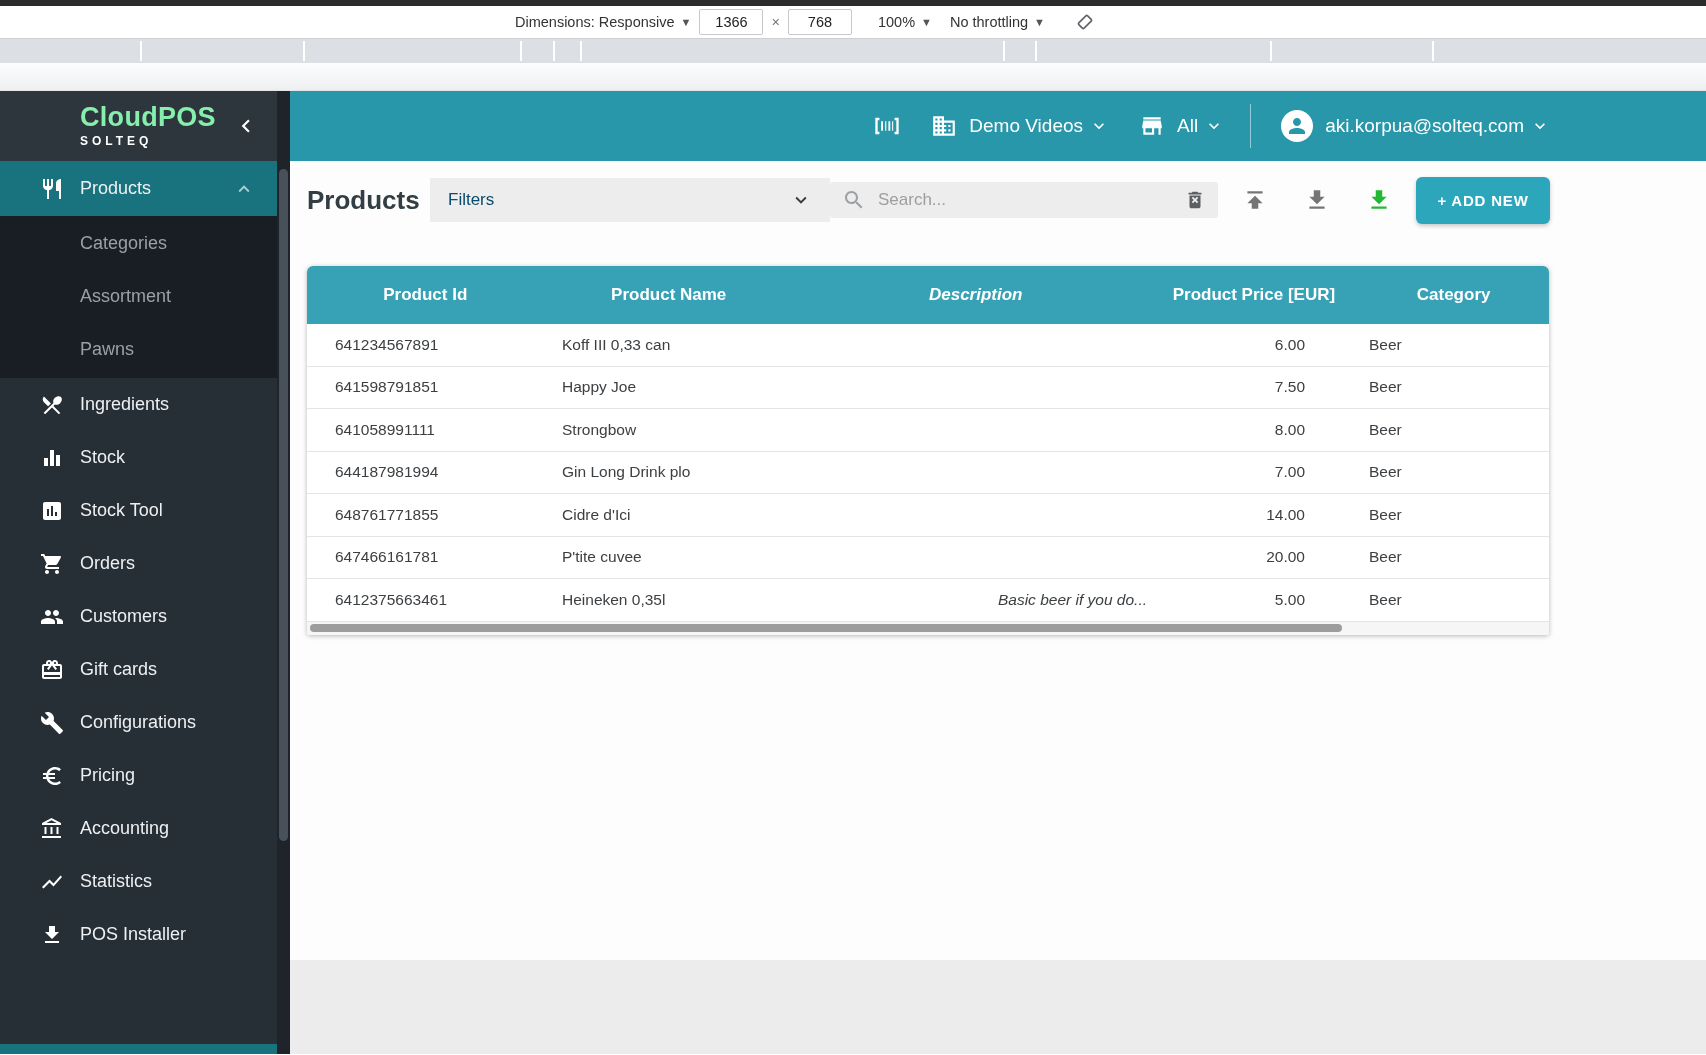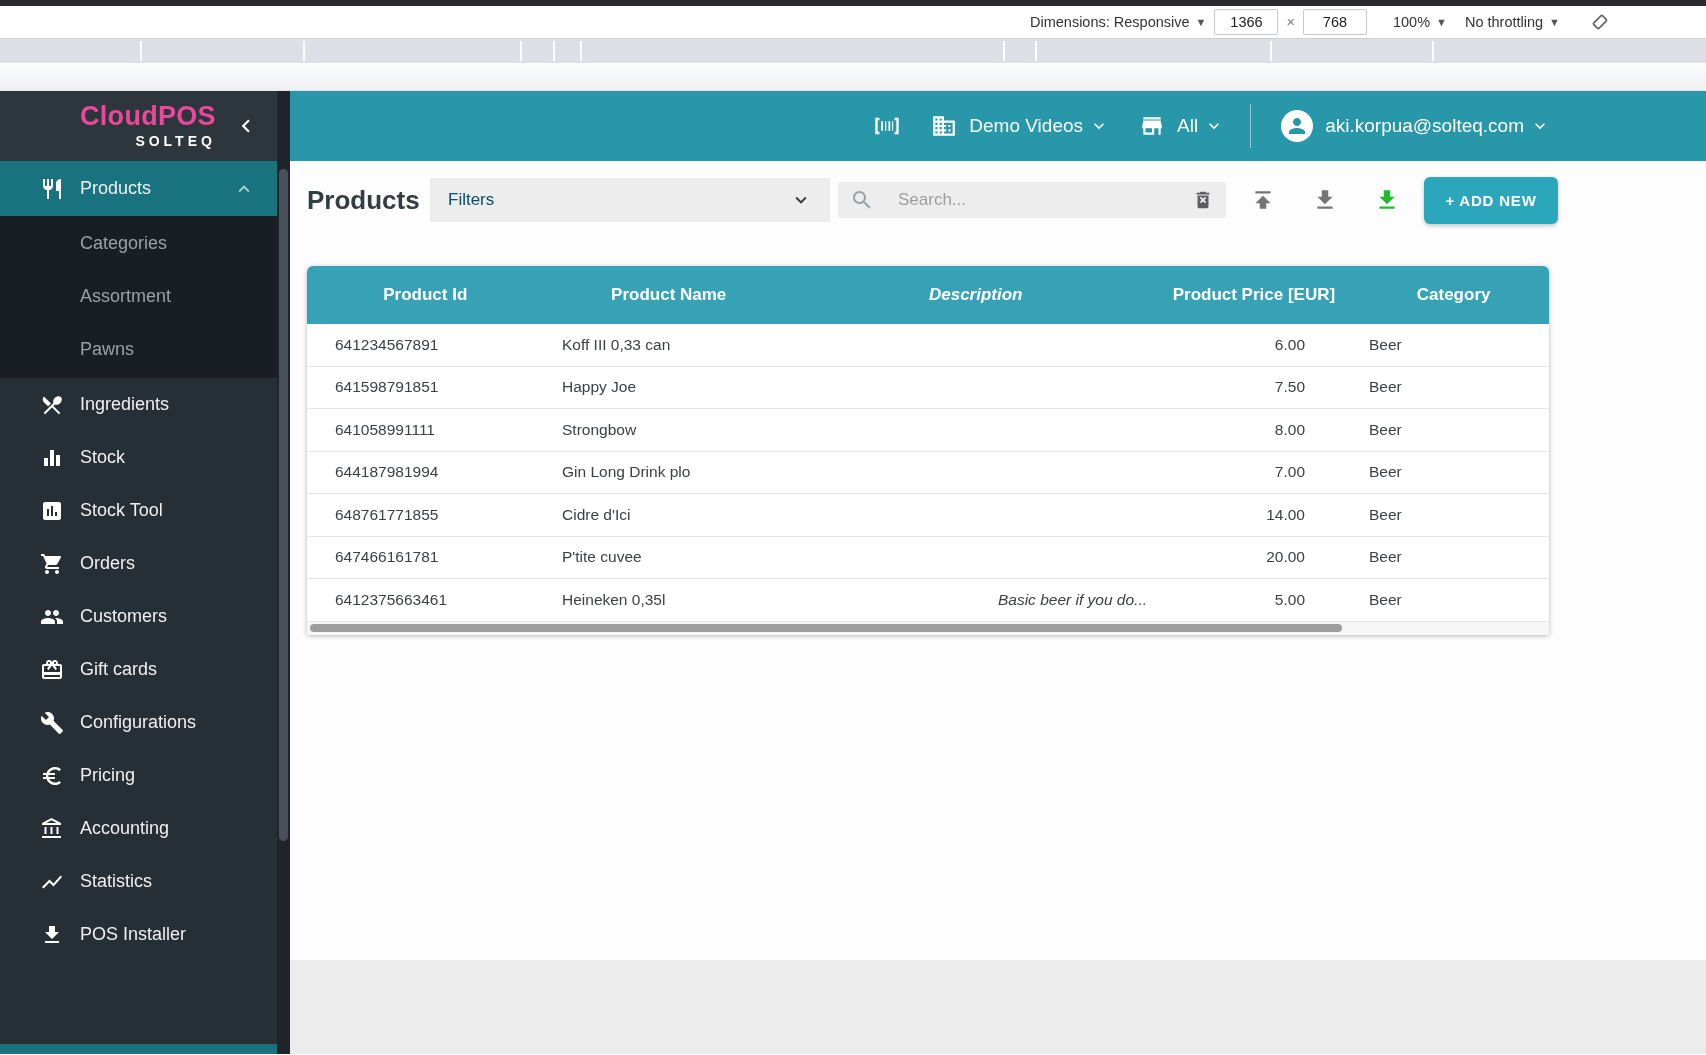--- a/index.html
+++ b/index.html
@@ -7,21 +7,21 @@
   body {
     width:1706px; height:1055px; overflow:hidden; background:#fff;
     font-family:"Liberation Sans", sans-serif; -webkit-font-smoothing:antialiased;
   }
   .screen { width:1706px; height:1055px; display:flex; flex-direction:column; }
 
   
   .top-dark { height:6px; background:#2c2c2e; }
   .devtools-bar {
     height:33px; background:#fff; border-bottom:1px solid #cdcfd1;
-    display:flex; align-items:center; justify-content:flex-end; padding-right:96px;
+    display:flex; align-items:center; justify-content:center; padding-right:96px;
     font-size:14.5px; color:#333;
   }
   .dt-label { color:#333; }
   .dt-caret { font-size:11px; color:#555; margin:0 4px 0 6px; }
   .dt-input {
     width:64px; height:26px; border:1px solid #c6c8ca; border-radius:2px;
     text-align:center; font-size:14.5px; color:#222; margin:0 4px; outline:none;
     font-family:"Liberation Sans", sans-serif;
   }
   .dt-x { color:#777; margin:0 4px; }
@@ -31,22 +31,22 @@
   .tab-strip { height:24px; background:#dce0e5; position:relative; }
   .tab-div { position:absolute; top:2px; bottom:2px; width:2px; background:#fff; }
   .gradient-strip { height:28px; background:linear-gradient(#fcfdfd,#edf0f2); border-bottom:1px solid #e3e5e6; }
 
   
   .app { height:963px; display:flex; }
 
   
   .sidebar { width:277px; background:#262e36; position:relative; flex-shrink:0; color:#eef1f3; }
   .logo-block { height:70px; background:#2d353d; display:flex; align-items:center; padding-left:80px; position:relative; }
-  .logo-title { font-size:27px; font-weight:700; letter-spacing:.3px; color:#ec4899; line-height:1; }
-  .logo-subtitle { font-size:14px; font-weight:700; letter-spacing:4px; color:#fff; margin-top:3px;text-align:right; }
+  .logo-title { font-size:27px; font-weight:700; letter-spacing:.3px; color:#86efac; line-height:1; }
+  .logo-subtitle { font-size:12px; font-weight:700; letter-spacing:4px; color:#fff; margin-top:3px; }
   .logo-collapse { position:absolute; right:18px; top:22px; }
   .nav-item { height:53px; display:flex; align-items:center; padding:0 22px 0 40px; cursor:pointer; }
   .nav-item.main-active { height:55px; background:#19737e; }
   .nav-icon { width:24px; height:24px; flex-shrink:0; }
   .nav-label { margin-left:16px; font-size:18px; color:#eef1f3; font-weight:400; }
   .nav-chevron { margin-left:auto; }
   .subnav { background:#181e24; padding:1px 0 2px; }
   .subnav .nav-item { padding-left:80px; }
   .subnav .nav-label { margin-left:0; color:#99a0a6; }
   .sidebar-bottom { position:absolute; left:0; bottom:0; width:100%; height:10px; background:#19737e; }
@@ -69,22 +69,22 @@
   .avatar { width:32px; height:32px; border-radius:50%; background:#fff; display:flex; align-items:center; justify-content:center; }
 
   .toolbar { height:78px; display:flex; align-items:center; padding:0 0 0 17px; background:#fdfdfd; }
   .page-title { font-size:26px; font-weight:600; color:#333e44; margin:0; width:123px; }
   .filters {
     width:400px; height:44px; background:#ededed; display:flex; align-items:center;
     padding:0 18px; font-size:17px; color:#0c4a6e; cursor:pointer;
   }
   .filters .sp { margin-left:auto; }
   .searchbox {
-    width:388px; height:36px; background:#ededed; border-radius:3px; margin-left:8px;
-    display:flex; align-items:center; padding:0 12px;gap:12px;
+    width:388px; height:36px; background:#ededed; border-radius:3px; margin-left:0;
+    display:flex; align-items:center; padding:0 12px;
   }
   .searchbox input {
     flex:1; border:none; background:transparent; outline:none; font-size:17px; color:#333;
     margin-left:10px; font-family:"Liberation Sans", sans-serif;
   }
   .searchbox input::placeholder { color:#9e9e9e; }
   .tool-icon-btn { margin-left:36px; cursor:pointer; background:none; border:none; padding:0; line-height:0; }
   .tool-icon-btn.first { margin-left:24px; }
   .add-new {
     margin-left:24px; width:134px; height:47px; border:none; border-radius:6px;

